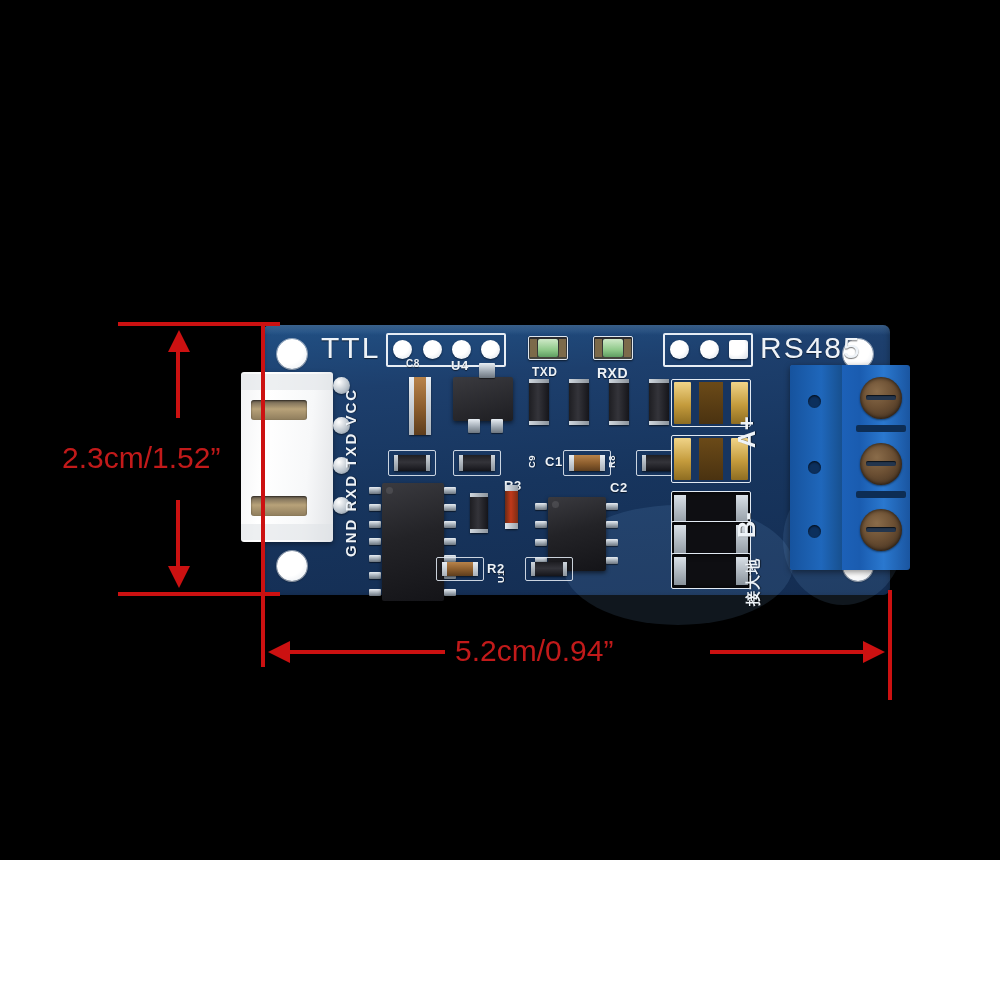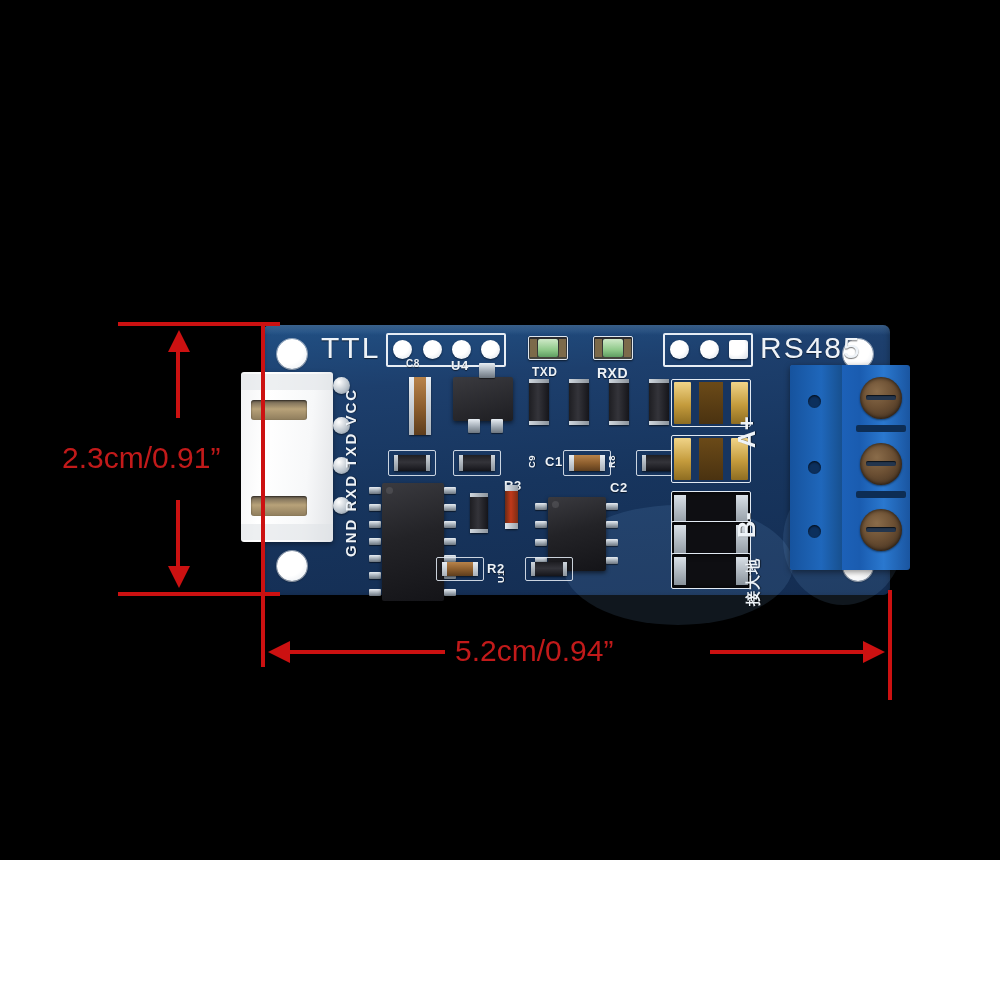--- a/index.html
+++ b/index.html
@@ -313,21 +313,21 @@
   <div class="dim">
     <div class="rline" style="left:118px;top:322px;width:162px;height:4px;"></div>
     <div class="rline" style="left:118px;top:592px;width:162px;height:4px;"></div>
 
     <div class="arrowU" style="left:168px;top:330px;"></div>
     <div class="rline" style="left:176px;top:350px;width:4px;height:68px;"></div>
 
     <div class="rline" style="left:176px;top:500px;width:4px;height:68px;"></div>
     <div class="arrowD" style="left:168px;top:566px;"></div>
 
-    <div class="dimtext" style="left:62px;top:441px;">2.3cm/0.91”</div>
+    <div class="dimtext" style="left:62px;top:441px;">2.3cm/1.52”</div>
   </div>
 
   <div class="dim">
     <div class="rline" style="left:261px;top:322px;width:4px;height:345px;"></div>
     <div class="rline" style="left:888px;top:590px;width:4px;height:110px;"></div>
 
     <div class="arrowL" style="left:268px;top:641px;"></div>
     <div class="rline" style="left:290px;top:650px;width:155px;height:4px;"></div>
 
     <div class="rline" style="left:710px;top:650px;width:155px;height:4px;"></div>

